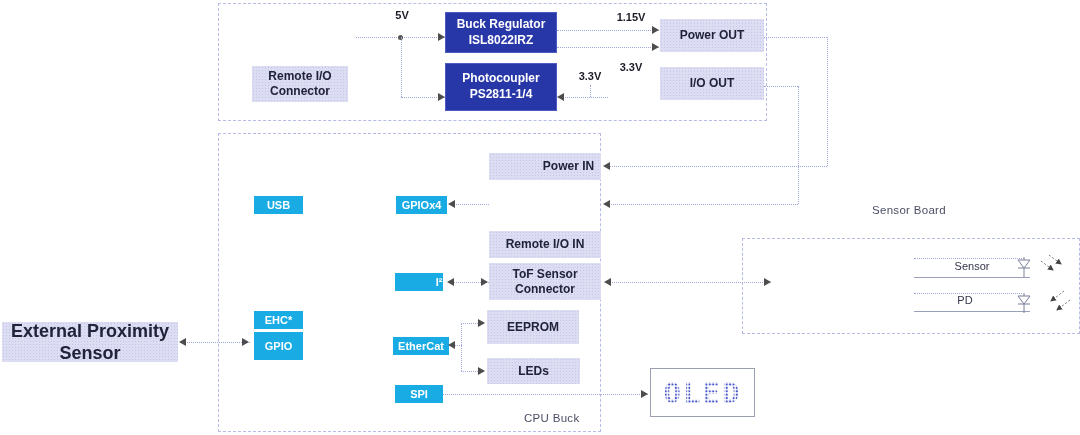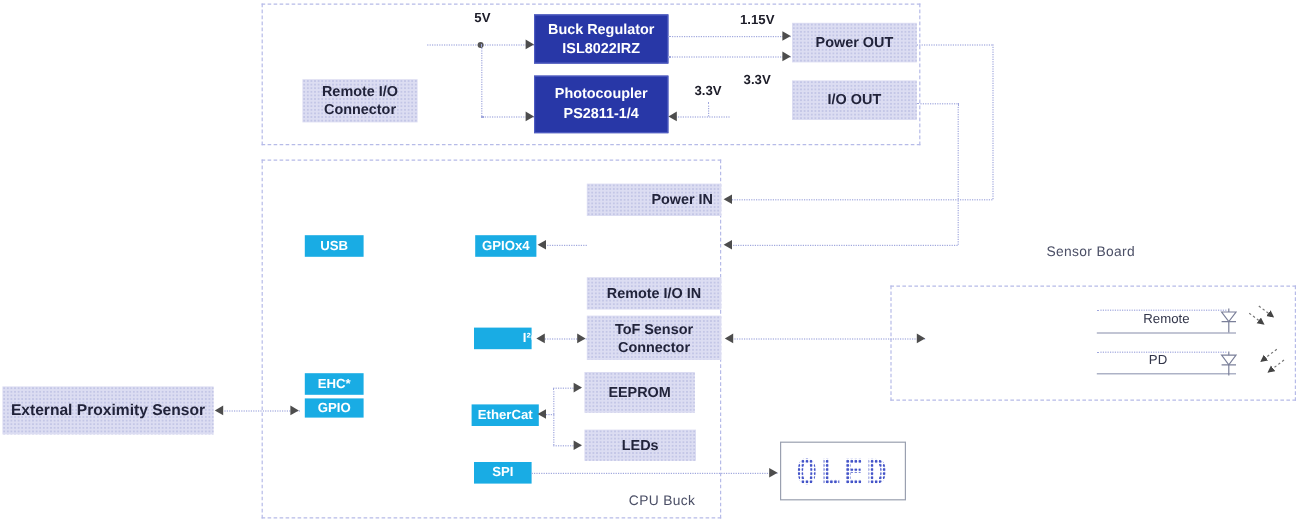--- a/index.html
+++ b/index.html
@@ -104,21 +104,21 @@
   <div class="wire-h" style="left:607px;top:166px;width:220px;"></div>
   <div class="arr arr-l" style="left:603px;top:162px;"></div>
 
   <div class="wire-h" style="left:764px;top:86px;width:34px;"></div>
   <div class="wire-v" style="left:798px;top:86px;height:118px;"></div>
   <div class="wire-h" style="left:607px;top:204px;width:191px;"></div>
   <div class="arr arr-l" style="left:603px;top:200px;"></div>
 
   <div class="port" style="left:254px;top:196px;width:49px;height:18px;">USB</div>
   <div class="port" style="left:254px;top:271px;width:49px;height:18px;margin-top:40px;">EHC*</div>
-  <div class="port" style="left:254px;top:332px;width:49px;height:16px;">GPIO</div>
+  <div class="port" style="left:254px;top:332px;width:49px;height:28px;">GPIO</div>
   <div class="port" style="left:396px;top:196px;width:51px;height:18px;">GPIOx4</div>
   <div class="port" style="left:395px;top:273px;width:48px;height:18px;padding-left:48px;">I²C</div>
   <div class="port" style="left:393px;top:337px;width:56px;height:18px;">EtherCat</div>
   <div class="port" style="left:395px;top:385px;width:48px;height:18px;">SPI</div>
 
   <div class="blk blk-lav" style="left:489px;top:153px;width:112px;height:27px;padding-left:47px;">
     <div>Power IN</div>
   </div>
   <div class="blk blk-lav" style="left:489px;top:191px;width:112px;height:27px;margin-top:40px;">
     <div>Remote I/O IN</div>
@@ -149,35 +149,35 @@
   <div class="arr arr-l" style="left:448px;top:341px;"></div>
   <div class="wire-v" style="left:461px;top:323px;height:48px;"></div>
   <div class="wire-h" style="left:461px;top:323px;width:23px;"></div>
   <div class="arr arr-r" style="left:478px;top:319px;"></div>
   <div class="wire-h" style="left:461px;top:371px;width:23px;"></div>
   <div class="arr arr-r" style="left:478px;top:367px;"></div>
 
   <div class="wire-h" style="left:443px;top:394px;width:205px;"></div>
   <div class="arr arr-r" style="left:641px;top:390px;"></div>
 
-  <div class="blk blk-lav" style="left:2px;top:322px;width:176px;height:40px;font-size:13px;">
+  <div class="blk blk-lav" style="left:2px;top:322px;width:176px;height:40px;font-size:18px;">
     <div>External Proximity Sensor</div>
   </div>
   <div class="wire-h" style="left:184px;top:342px;width:66px;"></div>
   <div class="arr arr-l" style="left:179px;top:338px;"></div>
   <div class="arr arr-r" style="left:242px;top:338px;"></div>
 
   <div class="oled-box" style="left:650px;top:368px;width:103px;height:47px;">
     <span class="oled-label">OLED</span>
   </div>
 
 
   <div class="wire-h" style="left:914px;top:258px;width:108px;"></div>
   <div class="wire-h wire-gray" style="left:914px;top:277px;width:116px;border-top-style:solid;"></div>
-  <div class="small-label" style="left:942px;top:260px;width:60px;">Remote</div>
+  <div class="small-label" style="left:942px;top:260px;width:60px;">Sensor</div>
 
   <div class="wire-h" style="left:914px;top:293px;width:108px;"></div>
   <div class="wire-h wire-gray" style="left:914px;top:311px;width:116px;border-top-style:solid;"></div>
   <div class="small-label" style="left:945px;top:294px;width:40px;">PD</div>
 
   <svg class="diode" style="left:1014px;top:253px;" width="58" height="30" viewBox="0 0 58 30">
     <defs>
       <marker id="ah1" markerWidth="7" markerHeight="7" refX="5" refY="3" orient="auto">
         <path d="M0,0 L6,3 L0,6 z" fill="#444"></path>
       </marker>

